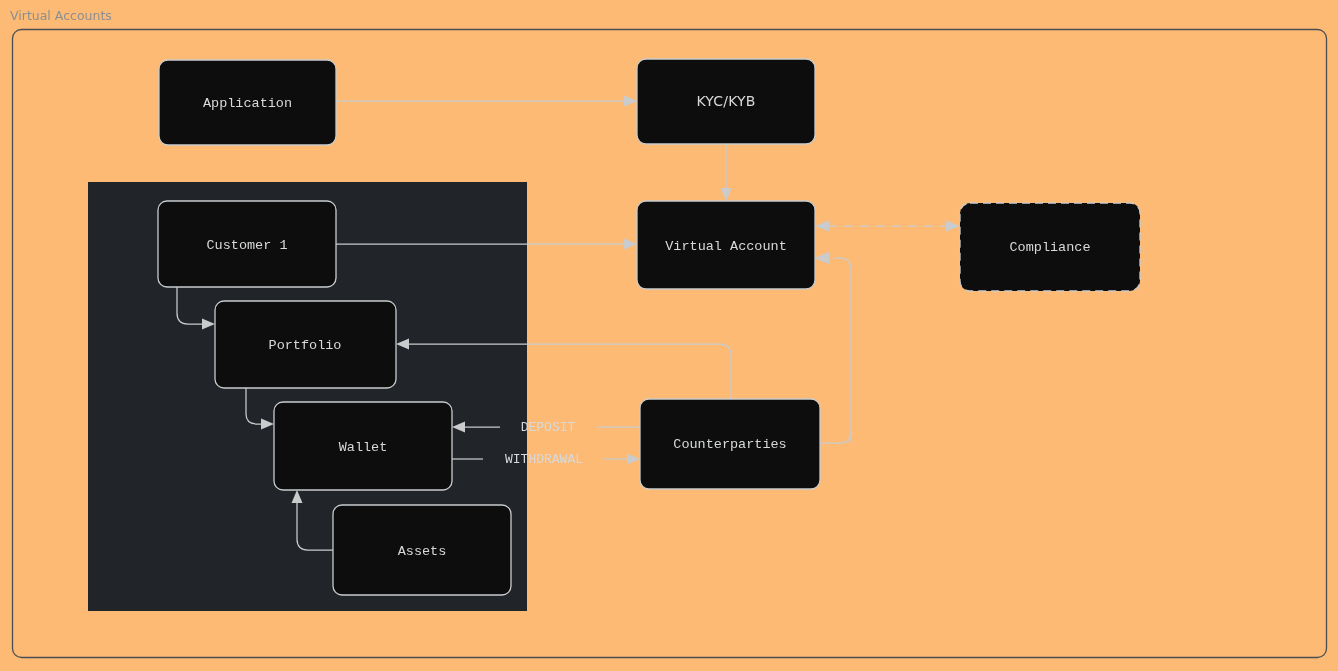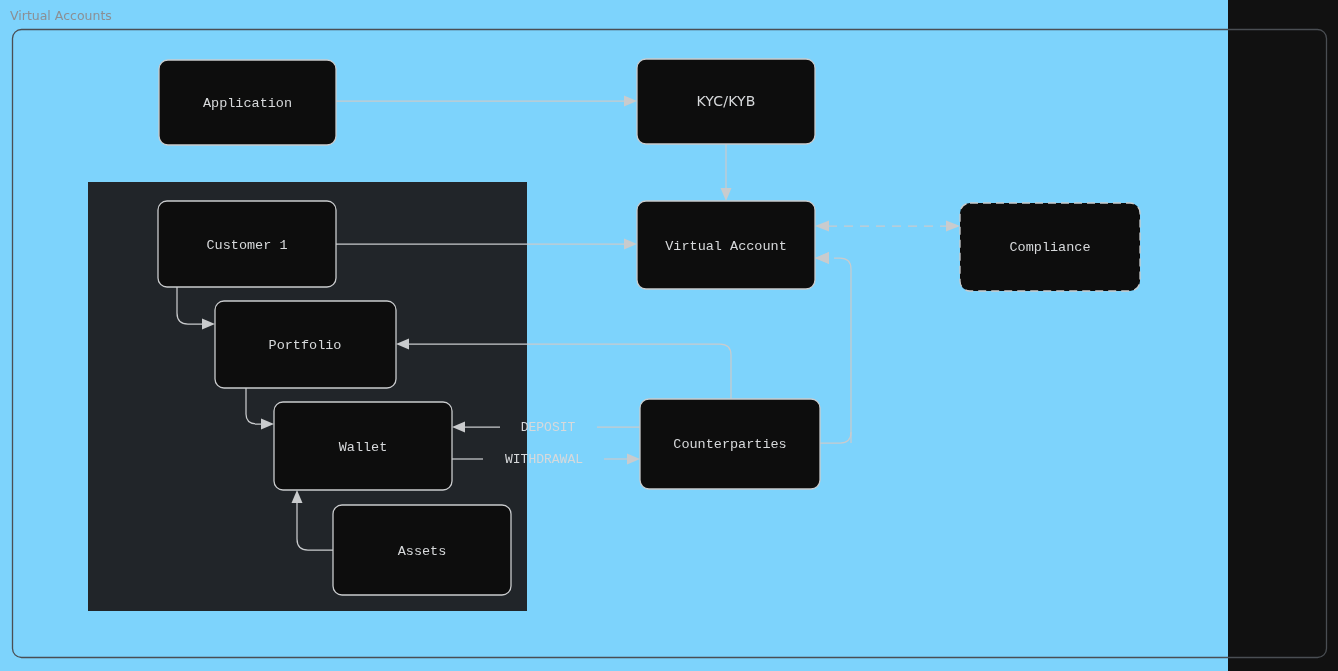--- a/index.html
+++ b/index.html
@@ -8,23 +8,23 @@
     background: #111111;
   }
   body {
     width: 1338px;
     height: 671px;
     overflow: hidden;
     font-family: "Liberation Mono", "DejaVu Sans Mono", monospace;
   }
   #stage {
     position: relative;
-    width: 1228px;
+    width: 1338px;
     height: 671px;
-    background: #7dd3fc;
+    background: #fdba74;
   }
   #diagram-svg {
     position: absolute;
     left: 0;
     top: 0;
     width: 1338px;
     height: 671px;
     display: block;
   }
   .frame-title {

